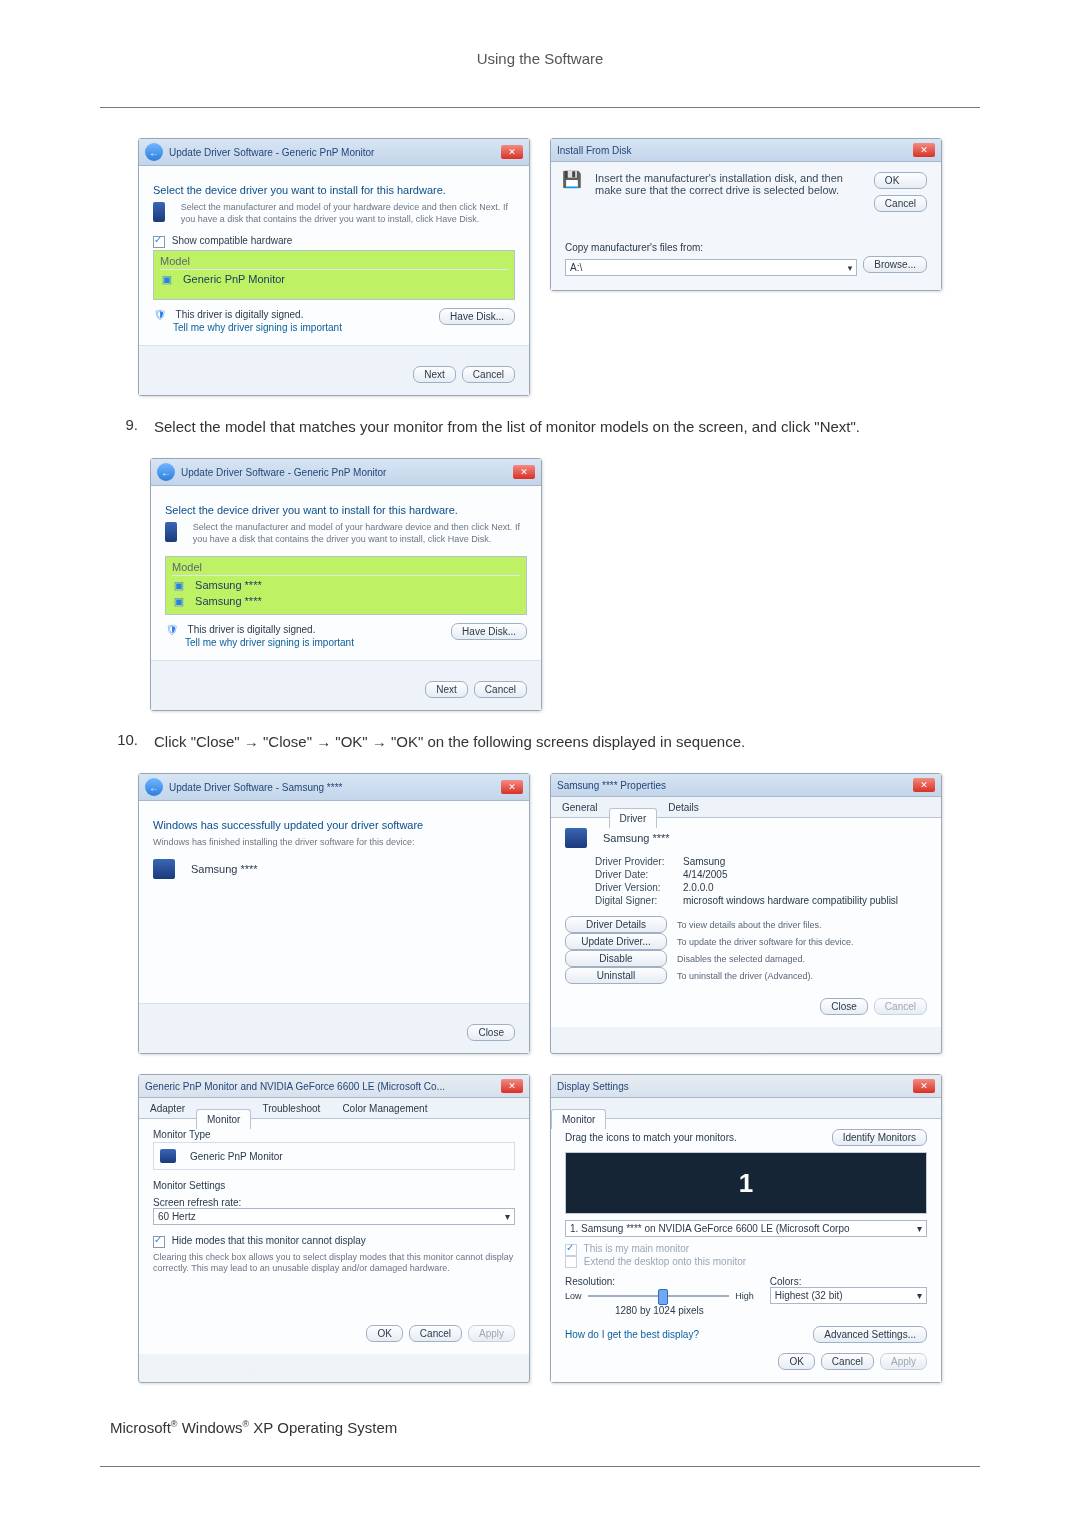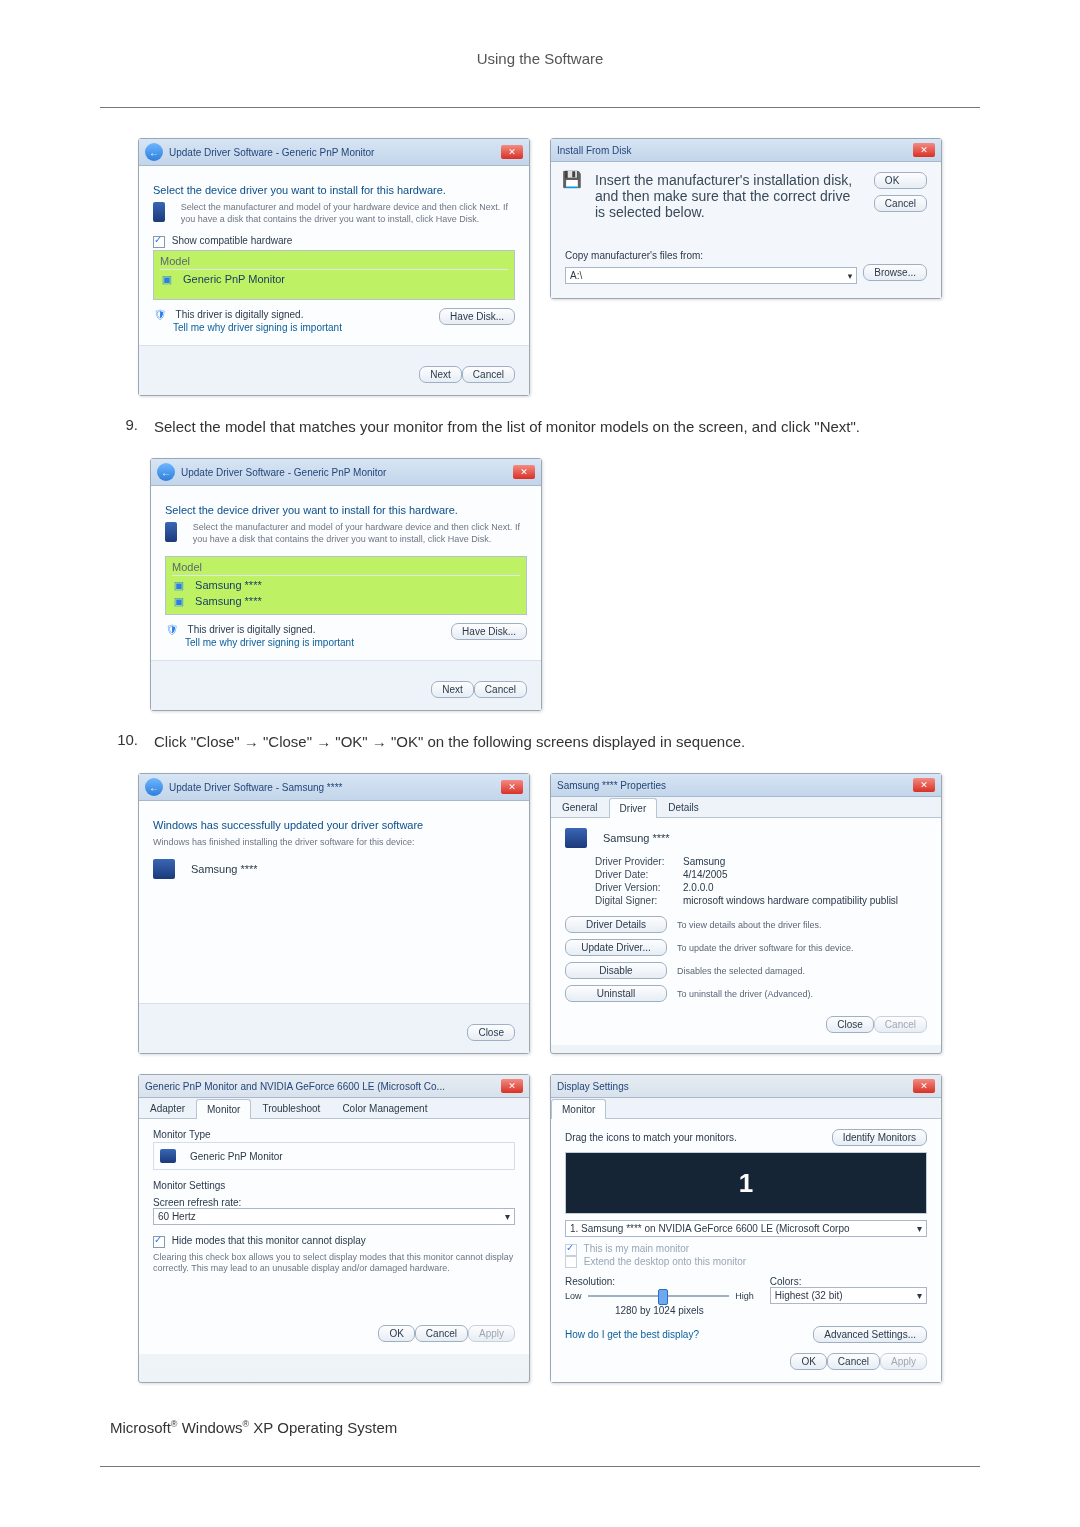--- a/index.html
+++ b/index.html
@@ -94,51 +94,51 @@
   .listbox .item { color:#1a3e66; padding: 1px 0; }
   .btn {
     display:inline-block;
     border:1px solid #9fb0c4;
     background:linear-gradient(#fdfdfe,#e7edf4);
     border-radius:7px;
     padding: 2px 10px;
     font-size:10px;
     color:#2a3a4b;
   }
-  .btn-row { text-align:right; margin-top:10px; display:flex; justify-content:flex-end;}
+  .btn-row { text-align:right; margin-top:10px; display:flex; gap:6px; justify-content:flex-end;}
   .small-icon {
     width:14px;height:14px;display:inline-flex;align-items:center;justify-content:center;
     margin-right:6px;vertical-align:middle;
   }
   .shield { color:#2b7de9; }
   .monitor-ico {
     width:22px;height:20px;background:linear-gradient(#3a66b5,#1a3a7a);
     display:inline-block;margin-right:8px;vertical-align:top;border-radius:2px;
   }
   .step {
     display:flex; gap:16px; margin: 8px 0 20px 10px;
     font-size: 15px;
   }
   .step .num { width: 28px; text-align:right;}
   .step .text { flex:1; line-height:1.5em;}
   
   .disk-body { padding:10px 14px 14px 14px; background:#f3f6fa;}
   .disk-row { display:flex; gap:10px; align-items:flex-start; }
-  .disk-text{ flex:1; font-size:14px; color:#3a4a5a;}
+  .disk-text{ flex:1; font-size:11px; color:#3a4a5a;}
   .right-btns { display:flex; flex-direction:column; gap:6px; }
   .combo { border:1px solid #a8b8ca; background:#fff; display:flex; align-items:center; justify-content:space-between; padding:2px 4px; margin-top:6px; }
   .combo .car { color:#333; font-size:9px;}
   
   .tabs { display:flex; border-bottom:1px solid #b6c4d3; background:#eef3f9; font-size:10px;}
   .tab { padding:4px 10px; border:1px solid transparent; border-bottom:none;}
-  .tab.active { background:#fbfdff; border-color:#b6c4d3; border-radius:3px 3px 0 0; position:relative; top:1px;}
+  .tab.active { background:#fbfdff; border-color:#b6c4d3; border-radius:3px 3px 0 0; position:relative; top:11px;}
   .kv { display:flex; font-size:10px; margin:2px 0;}
   .kv .k{ width:88px; color:#3b4a5a;}
   .kv .v{ color:#2a3a4a;}
-  .wide-btn-row{display:flex;flex-direction:column;gap:6px;margin-top:10px;}
+  .wide-btn-row{display:flex;flex-direction:column;margin-top:10px;}
   .wide-btn-row .line{display:flex;gap:10px;align-items:center;}
   .wide-btn-row .line .btn{width:80px;text-align:center;}
   .wide-btn-row .line .desc{font-size:9px;color:#5a6675;flex:1;}
   
   .mon-preview {
     border:1px solid #c2cdd9;background:#162536;height:60px;display:flex;align-items:center;justify-content:center;
     color:#fff;font-size:26px;font-weight:bold;margin:6px 0;
   }
   .slider { display:flex;align-items:center;gap:6px;margin:4px 0;}
   .slider .track{flex:1;height:2px;background:#9fb0c4;position:relative;}

